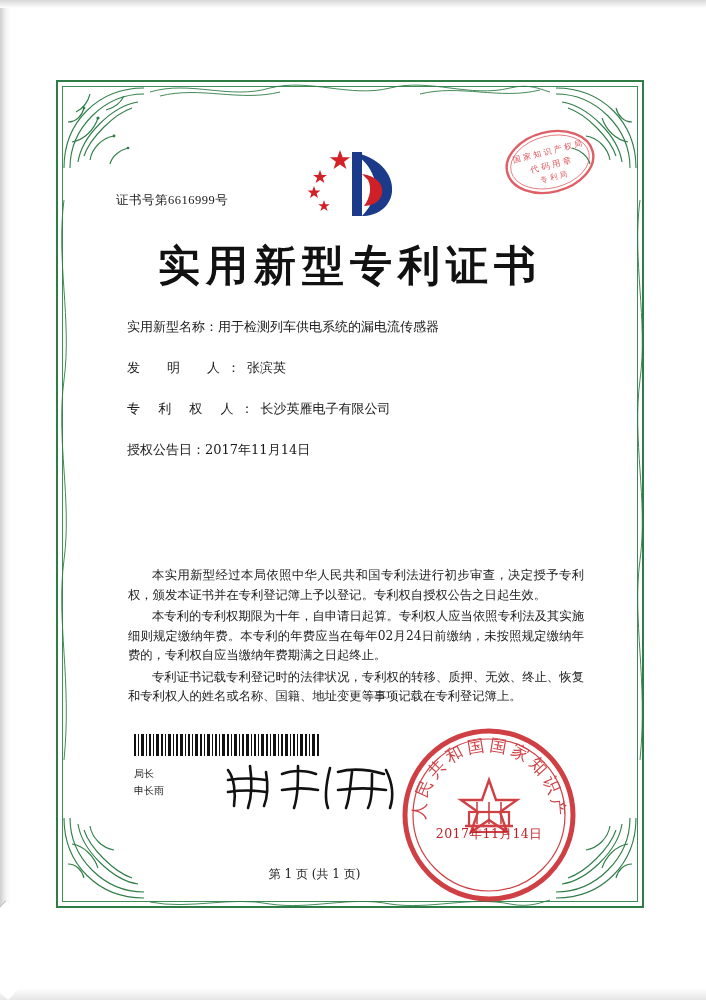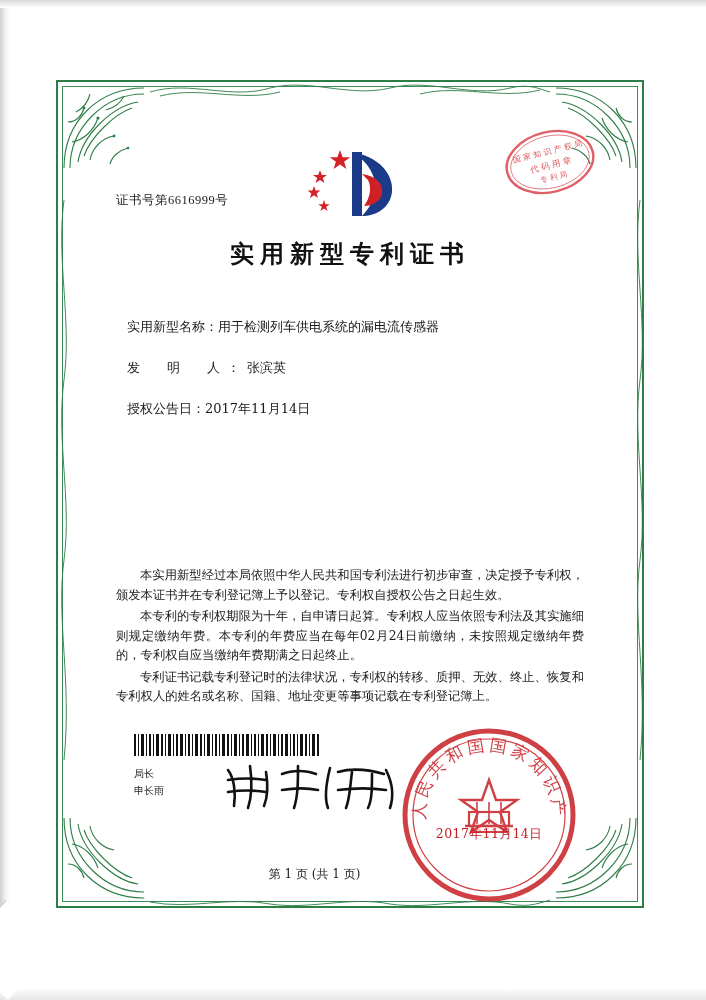--- a/index.html
+++ b/index.html
@@ -122,21 +122,21 @@
   }
 
   .title {
     position: absolute;
     left: 0;
     top: 152px;
     width: 576px;
     text-align: center;
     font-family: "DejaVu Serif", serif;
     font-weight: bold;
-    font-size: 24px;
+    font-size: 42px;
     letter-spacing: 6px;
     color: #111;
   }
 
   .fields {
     position: absolute;
     left: 54px;
     top: 232px;
     width: 470px;
   }
@@ -164,21 +164,21 @@
     position: absolute;
     left: 54px;
     top: 480px;
     width: 468px;
     font-size: 12.3px;
     line-height: 19.5px;
     text-align: justify;
     font-family: "DejaVu Serif", serif;
   }
   .paras p {
-    margin: 0 0 2px 0;
+    margin: 0 0 2px 12px;
     text-indent: 24px;
   }
 
   .barcode {
     position: absolute;
     left: 72px;
     top: 648px;
     height: 22px;
     width: 188px;
   }
@@ -368,20 +368,23 @@
     </div>
 
     <div class="title">实用新型专利证书</div>
 
     <div class="fields">
       <div class="field-row field-name">
         <span class="lab">实用新型名称：</span><span class="val">用于检测列车供电系统的漏电流传感器</span>
       </div>
       <div class="field-row">
         <span class="lab sp-inventor">发　明　人：</span><span class="val">张滨英</span>
+      </div>
+      <div class="field-row">
+        <span class="lab sp-owner">专 利 权 人：</span><span class="val">长沙英雁电子有限公司</span>
       </div>
       <div class="field-row">
         <span class="lab">授权公告日：</span><span class="val">2017年11月14日</span>
       </div>
     </div>
 
     <div class="paras">
       <p>本实用新型经过本局依照中华人民共和国专利法进行初步审查，决定授予专利权，颁发本证书并在专利登记簿上予以登记。专利权自授权公告之日起生效。</p>
       <p>本专利的专利权期限为十年，自申请日起算。专利权人应当依照专利法及其实施细则规定缴纳年费。本专利的年费应当在每年02月24日前缴纳，未按照规定缴纳年费的，专利权自应当缴纳年费期满之日起终止。</p>
       <p>专利证书记载专利登记时的法律状况，专利权的转移、质押、无效、终止、恢复和专利权人的姓名或名称、国籍、地址变更等事项记载在专利登记簿上。</p>

